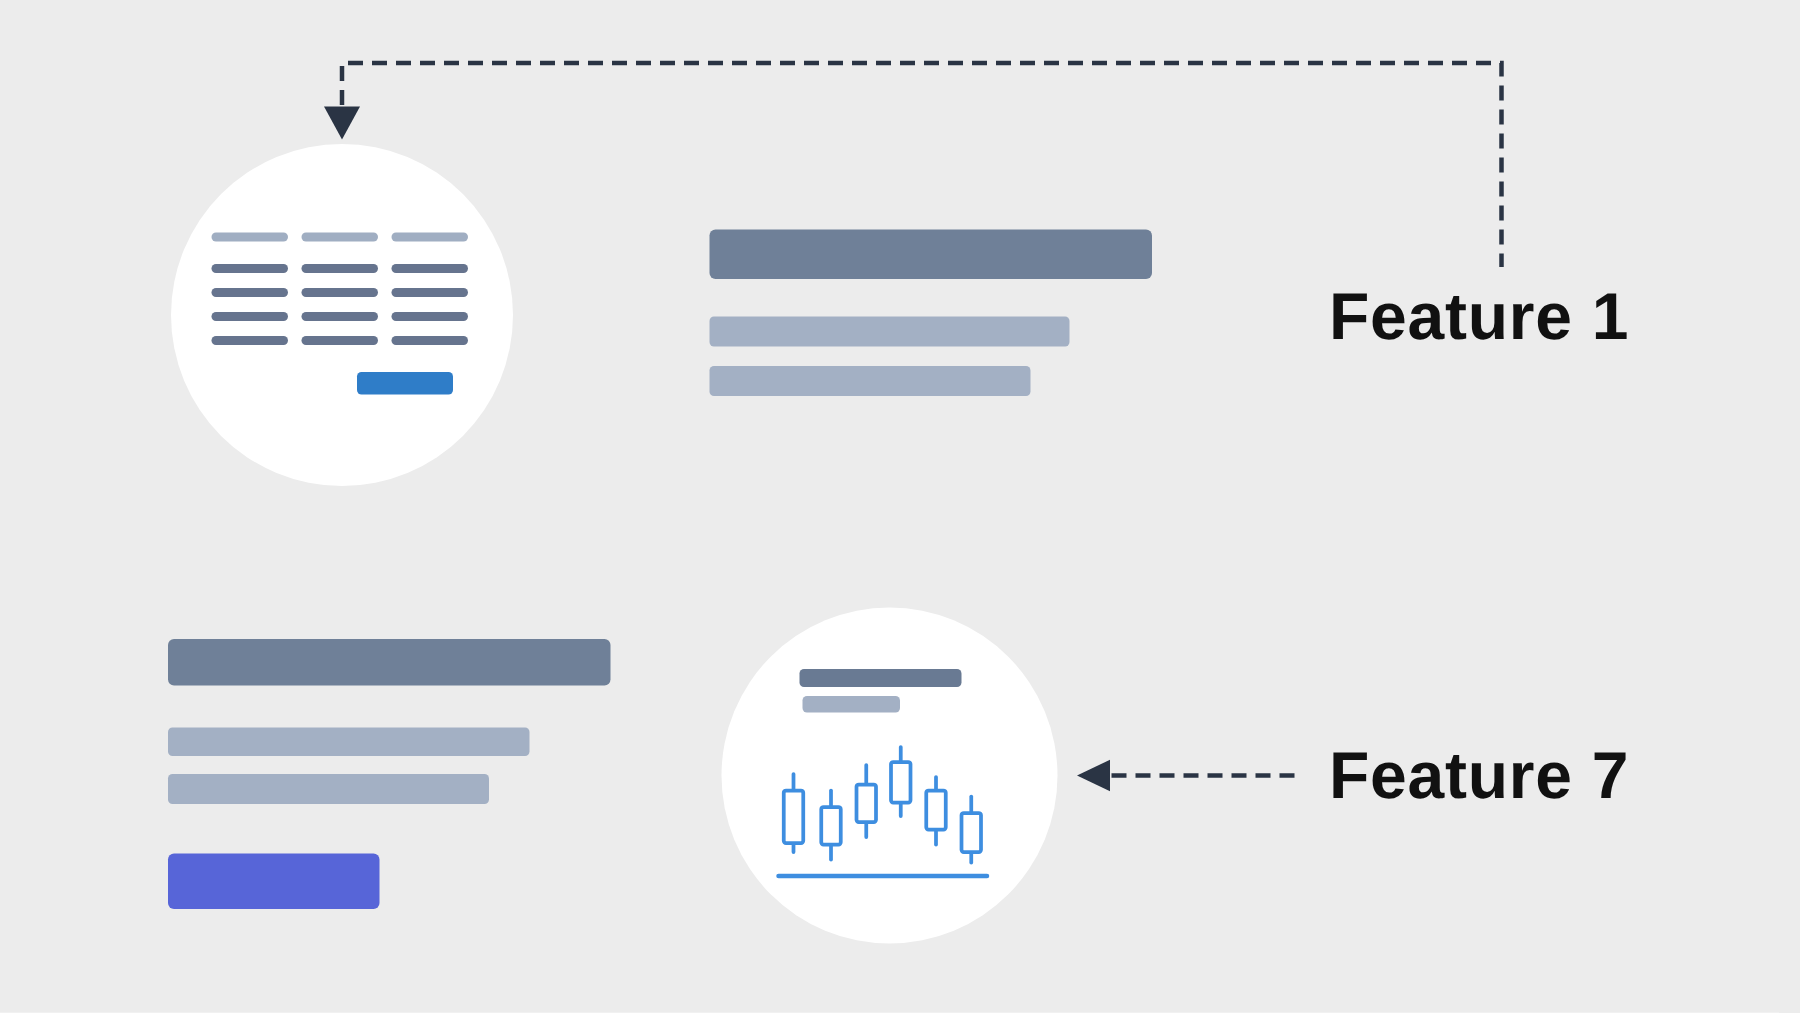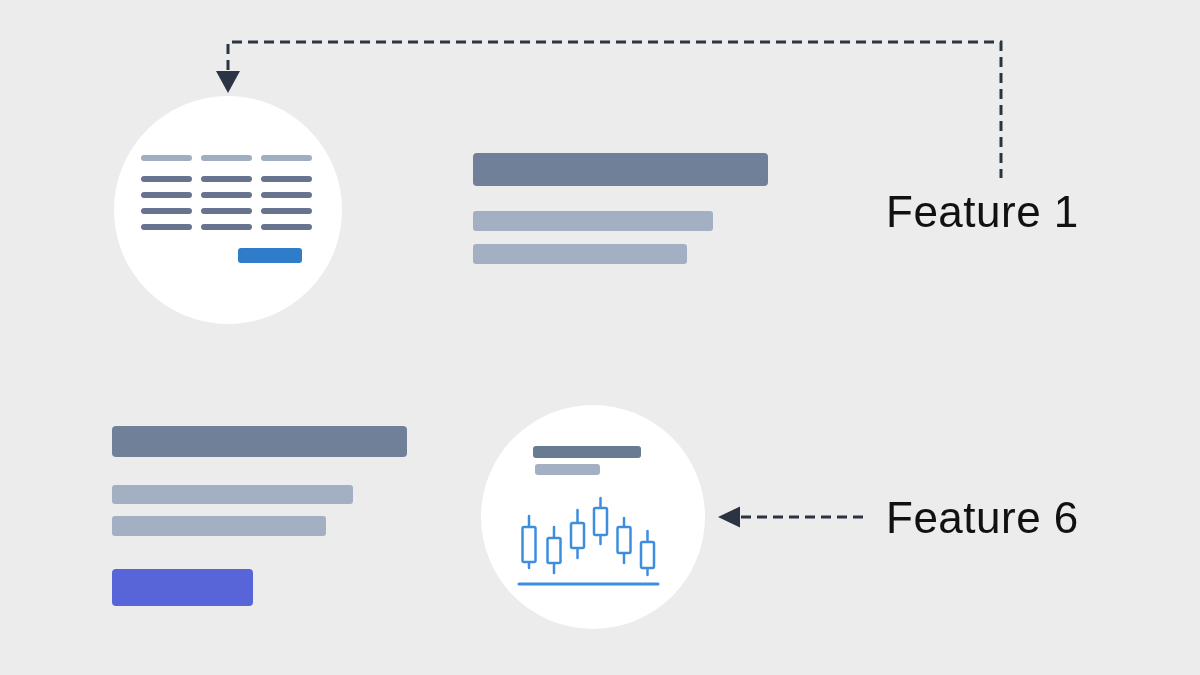--- a/index.html
+++ b/index.html
@@ -1,19 +1,20 @@
 <!DOCTYPE html>
 <html style="--background: #ececec; --circle: #ffffff; --bar_dark: #6f8098; --bar_light: #a3b0c4; --mini_bar_dark: #697a93; --table_header_line: #a0aec2; --table_body_line: #66748e; --blue_button: #2f7dc8; --purple_button: #5765d8; --candle: #3e8ee0; --connector: #2a3444; --label_text: #111111;"><head>
 <meta charset="utf-8">
 <style>
   html,body { margin:0; padding:0; }
   .canvas {
     position:relative; width:1200px; height:675px; overflow:hidden;
     background: var(--background, #ececec);
     font-family:"Liberation Sans", sans-serif;
+    font-weight:bold;
   }
   svg.connectors { position:absolute; left:0; top:0; width:1200px; height:675px; }
   .dash { fill:none; stroke: var(--connector,#2a3444); stroke-width:3; stroke-dasharray:10 6; }
   .arrowhead { fill: var(--connector,#2a3444); stroke:none; }
 
   .circle { position:absolute; background: var(--circle,#fff); border-radius:50%; }
   .circle-table { left:114px; top:96px; width:228px; height:228px; }
   .circle-chart { left:481px; top:405px; width:224px; height:224px; }
 
   
@@ -125,15 +126,15 @@
       <line class="wick" x1="119.5" y1="93" x2="119.5" y2="139"></line>
       <rect class="body" x="113" y="103" width="13" height="27" rx="1.5"></rect>
       <line class="wick" x1="143" y1="113" x2="143" y2="158"></line>
       <rect class="body" x="136.5" y="122" width="13" height="26" rx="1.5"></rect>
       <line class="wick" x1="166.5" y1="126" x2="166.5" y2="170"></line>
       <rect class="body" x="160" y="137" width="13" height="26" rx="1.5"></rect>
       <line class="baseline" x1="38" y1="179" x2="177" y2="179"></line>
     </svg>
   </div>
 
-  <div class="label label-f2">Feature 6</div>
+  <div class="label label-f2">Feature 7</div>
 
 </div>
 
 </body></html>

